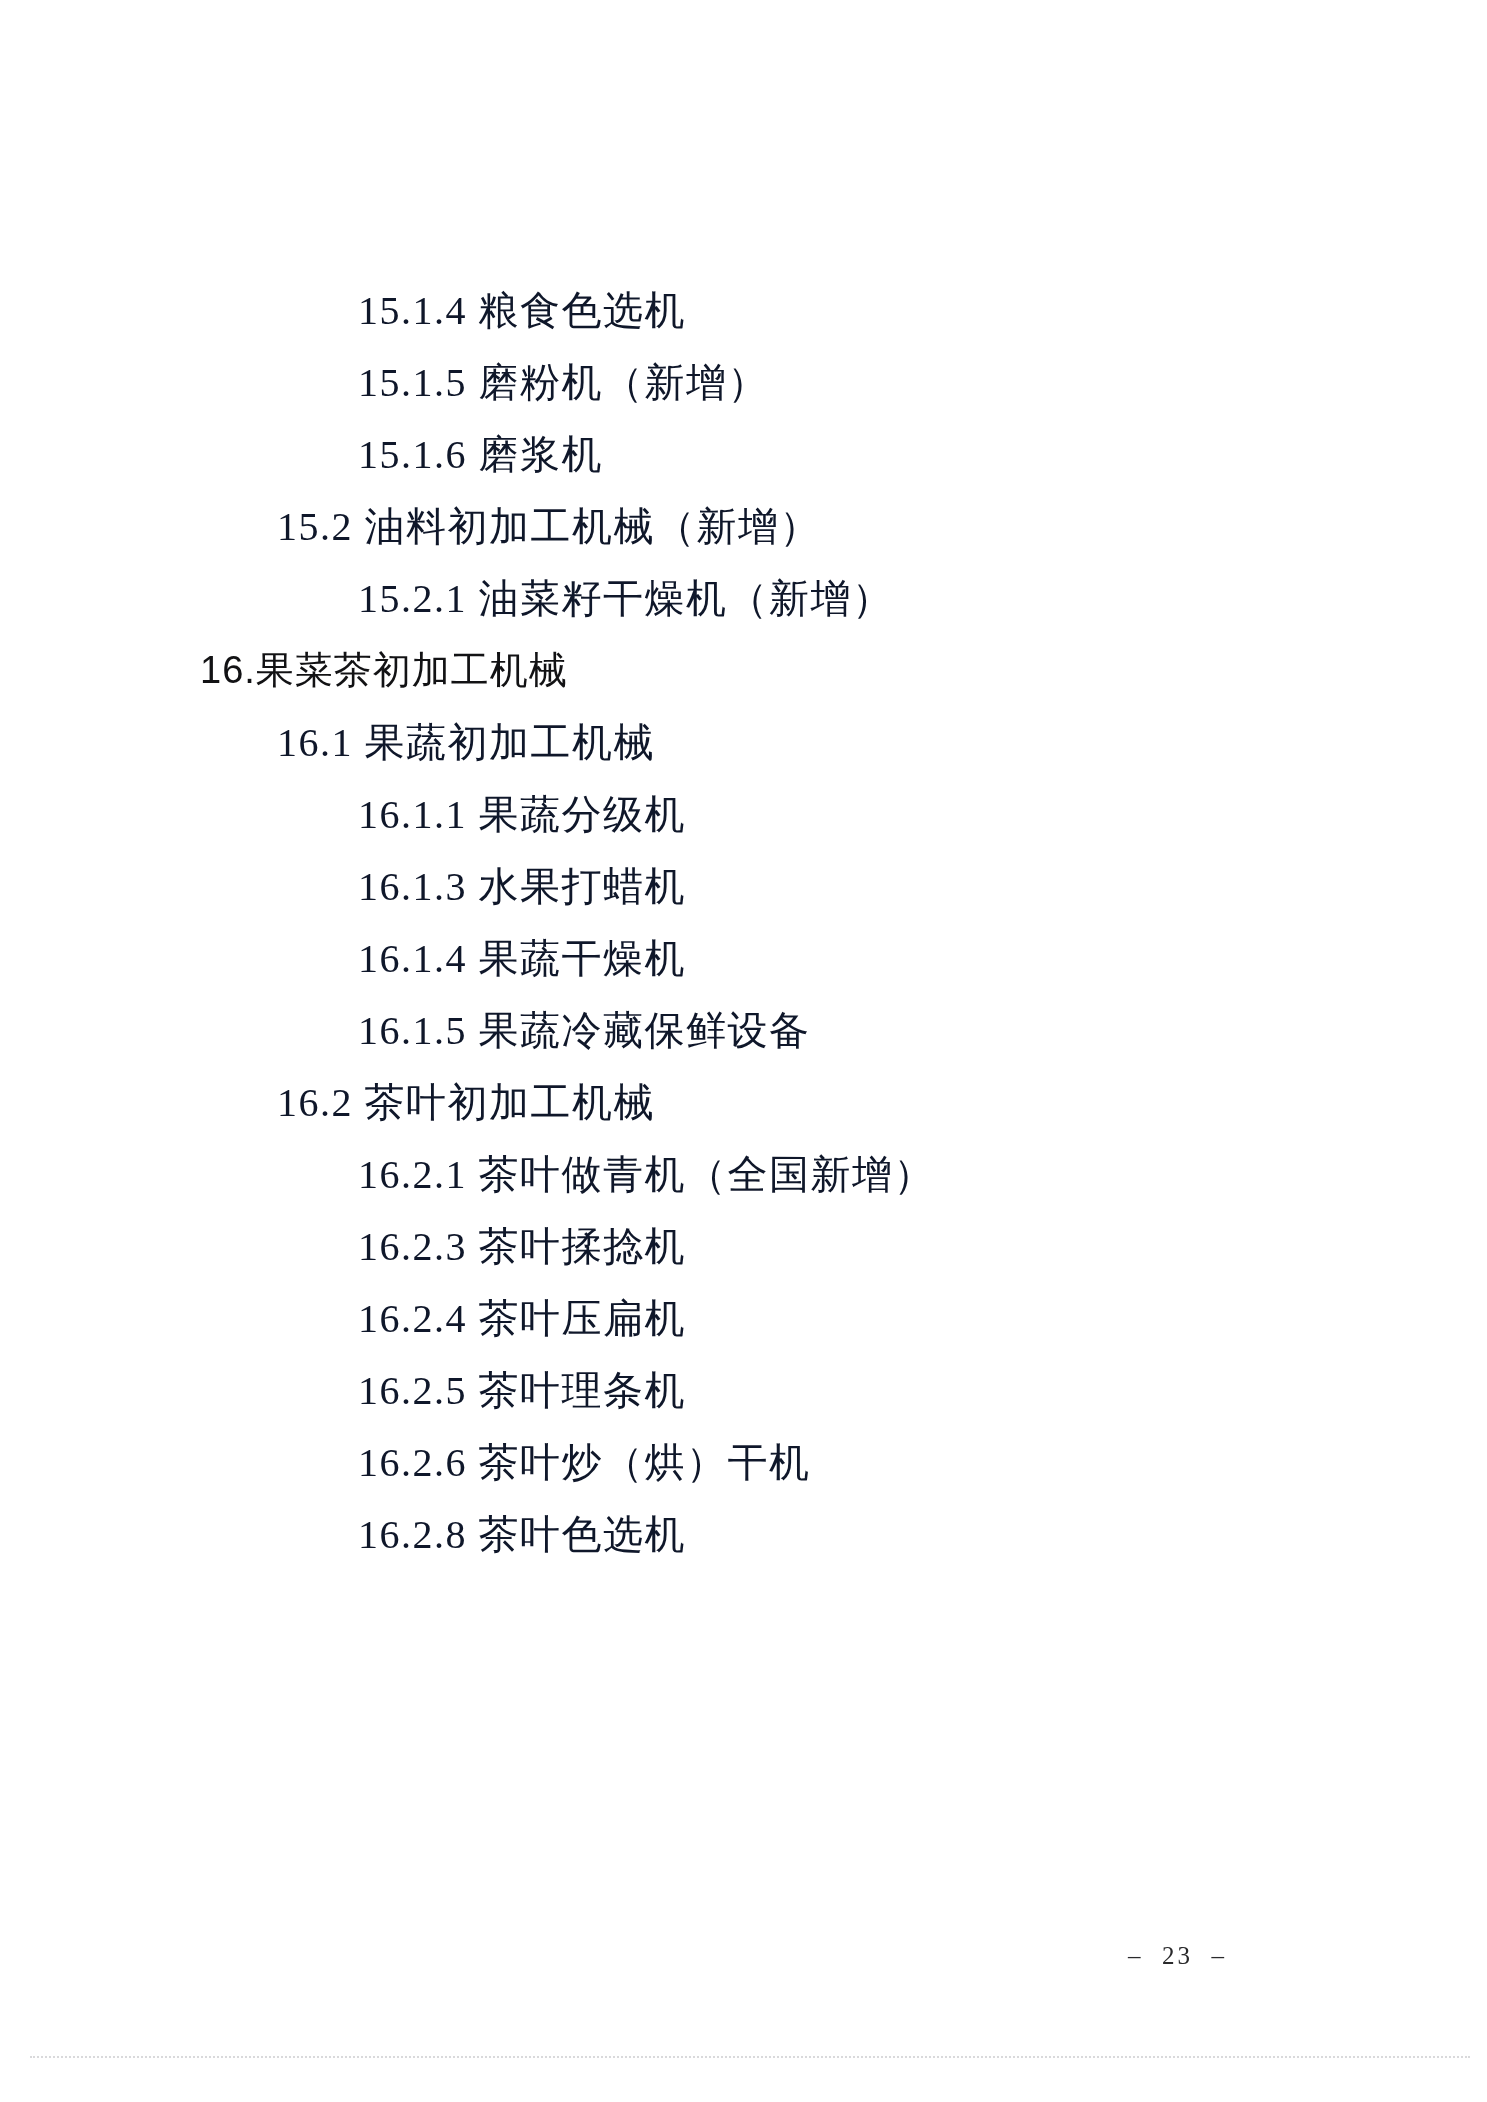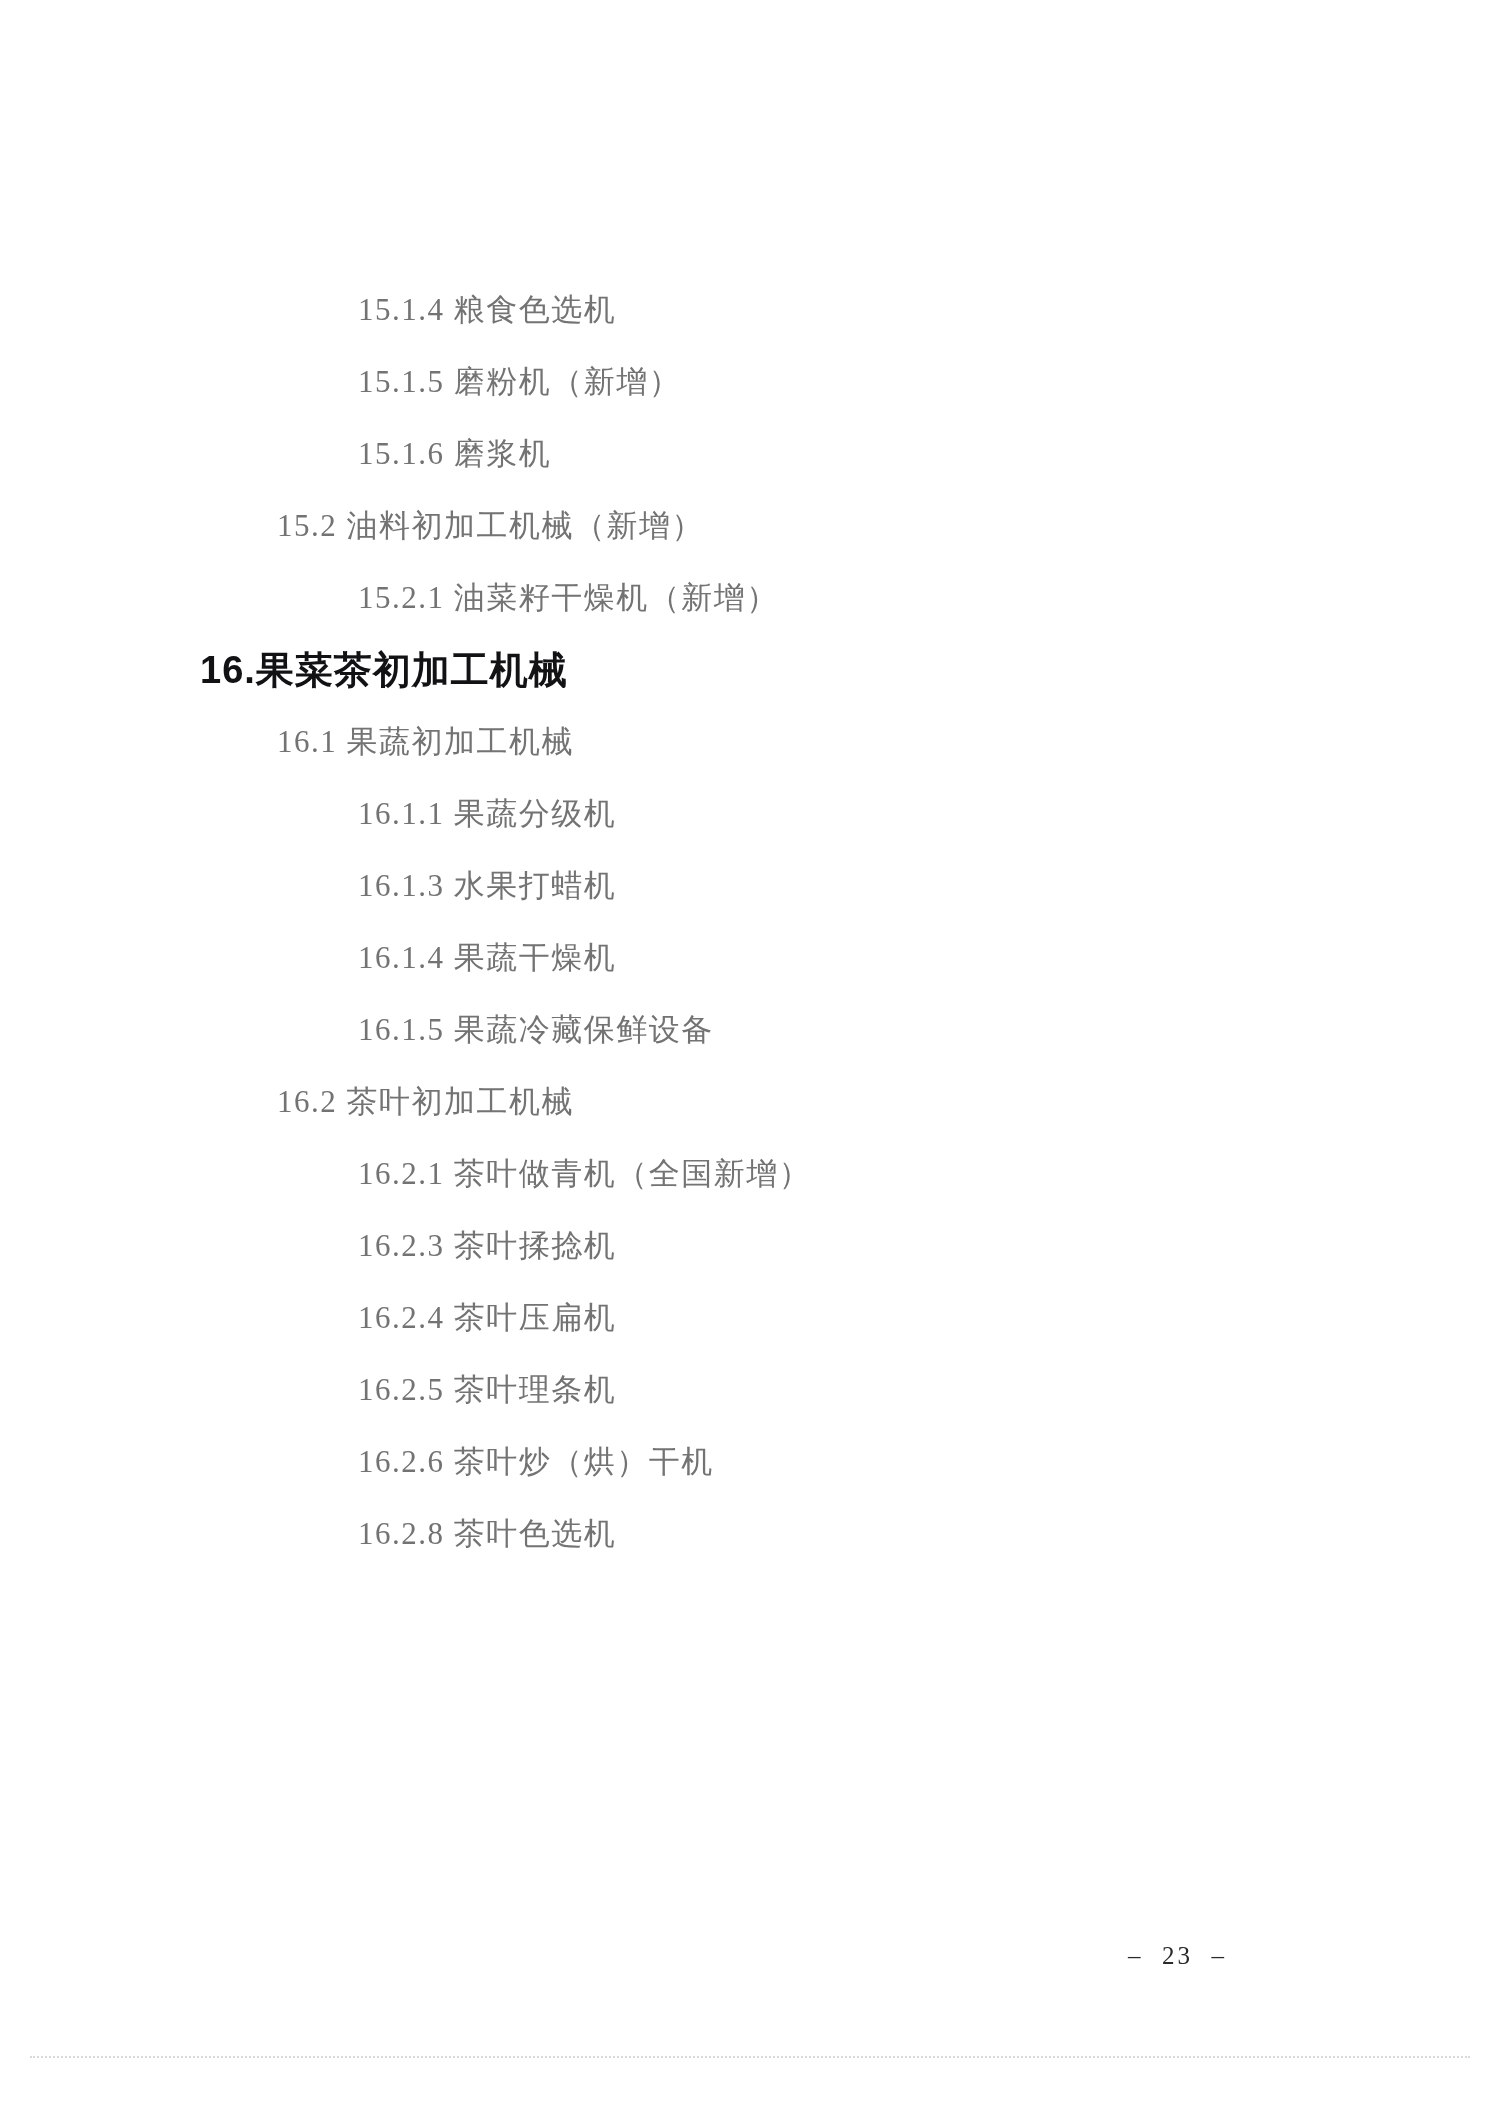--- a/index.html
+++ b/index.html
@@ -16,29 +16,29 @@
     position: absolute;
     top: 274px;
     left: 0;
     width: 100%;
   }
   .line {
     margin: 0;
     height: 72px;
     display: flex;
     align-items: center;
-    font-size: 31px;
+    font-size: 40px;
     letter-spacing: 1.5px;
     white-space: pre;
-    color: #737373;
+    color: #0f172a;
   }
   .lvl1 {
     padding-left: 200px;
     font-family: "Liberation Sans", "DejaVu Sans", sans-serif;
-    font-weight: 700;
+    font-weight: 400;
     font-size: 38px;
     letter-spacing: 1px;
     color: #121214;
   }
   .lvl2 { padding-left: 277px; }
   .lvl3 { padding-left: 358px; }
   .page-number {
     position: absolute;
     left: 1128px;
     top: 1942px;

